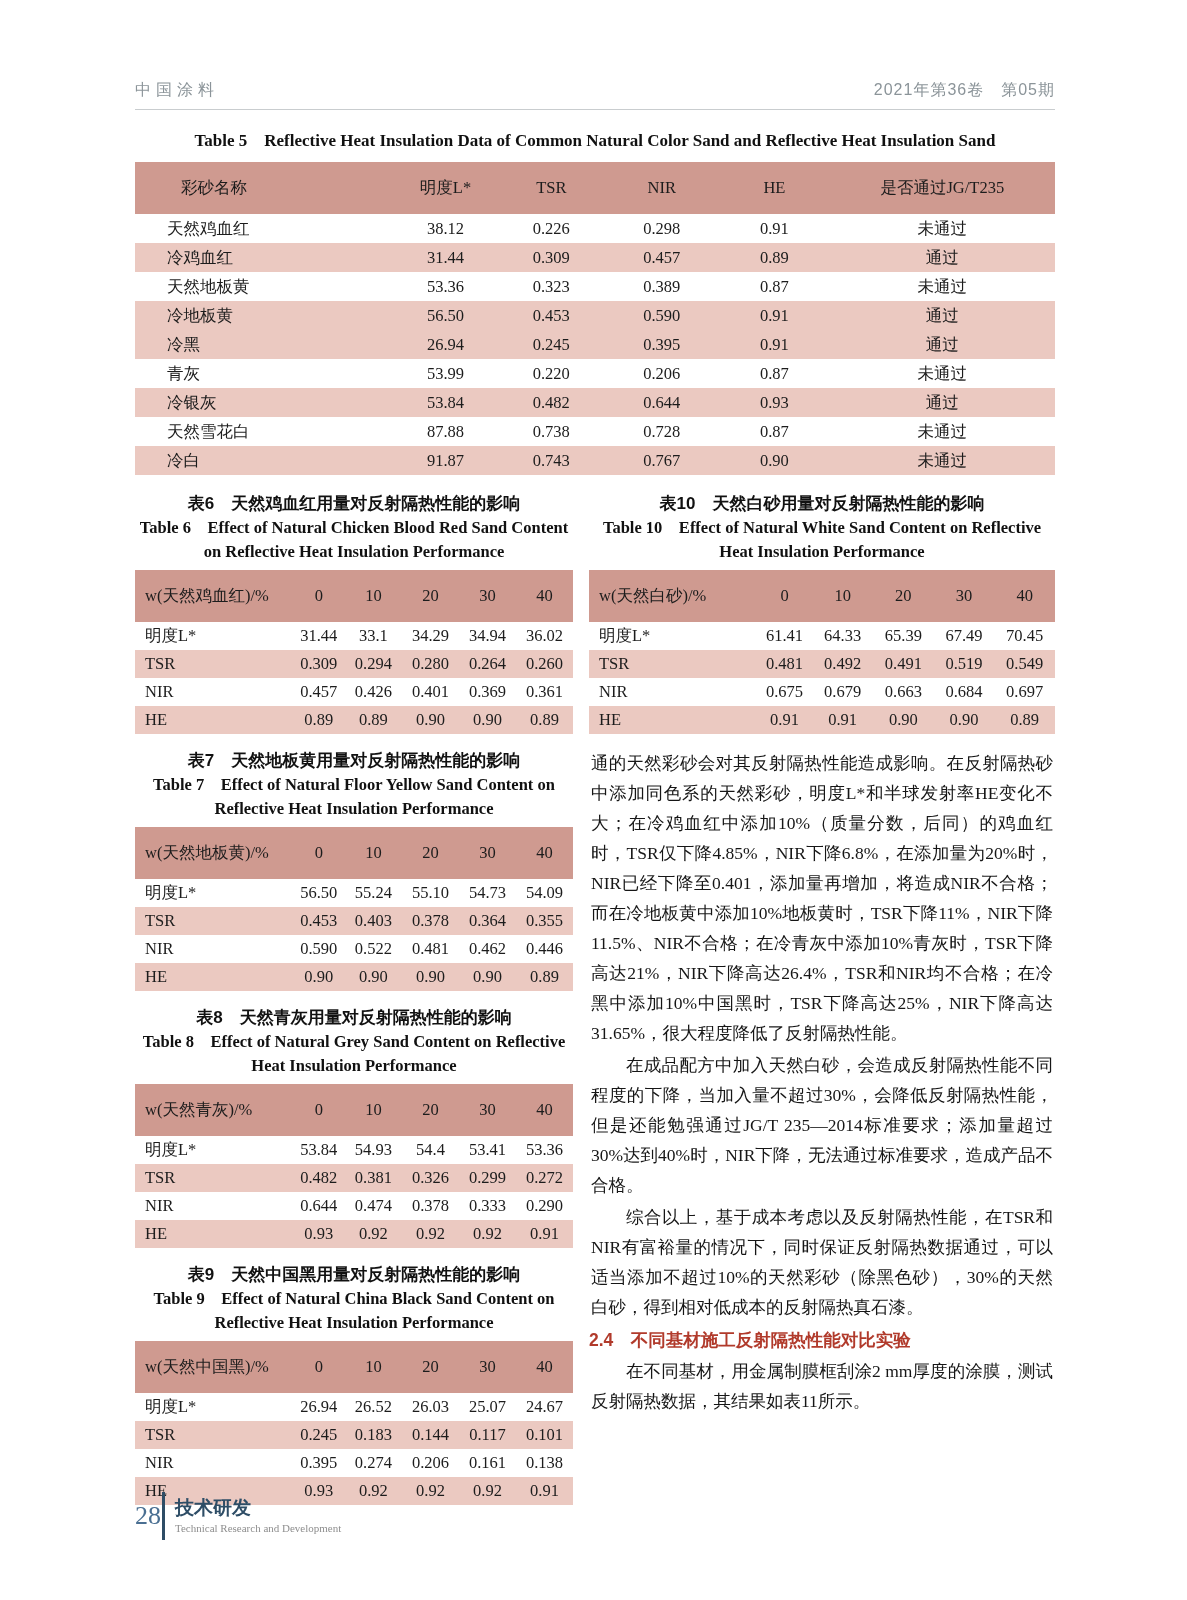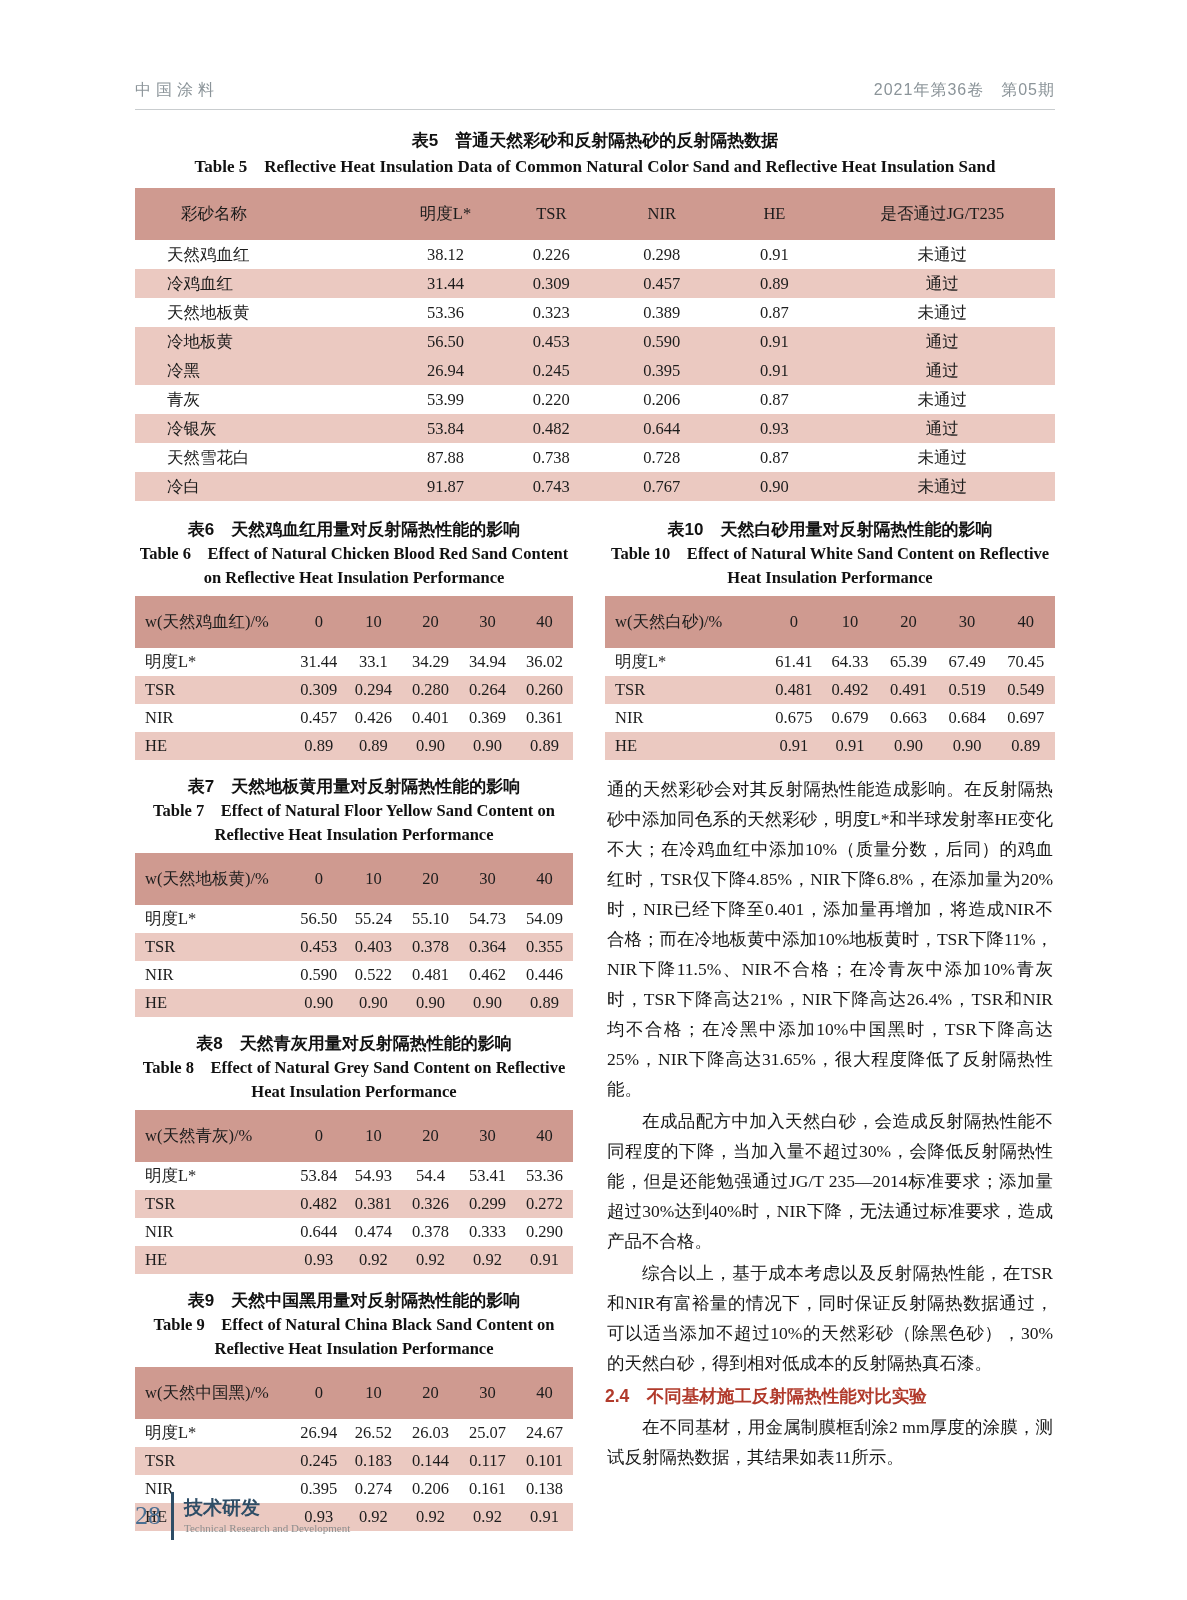--- a/index.html
+++ b/index.html
@@ -32,61 +32,60 @@
   [data-table="table5"] td{height:29px;}
   [data-table="table5"] th:nth-child(1){width:28%;}
   [data-table="table5"] th:nth-child(2){width:11.5%;}
   [data-table="table5"] th:nth-child(3){width:11.5%;}
   [data-table="table5"] th:nth-child(4){width:12.5%;}
   [data-table="table5"] th:nth-child(5){width:12%;}
   [data-table="table5"] .first-col{text-align:left;padding-left:32px;}
   [data-table="table5"] th.first-col{padding-left:46px;}
 
   
-  .cols{display:flex;gap:32px;margin-top:16px;}
+  .cols{display:flex;gap:16px;margin-top:16px;}
   .col-l{width:438px;flex:0 0 438px;}
   .col-r{flex:1;min-width:0;}
 
   .tbl-block{margin-bottom:14px;}
   .tbl-block .title-zh{line-height:25px;text-align:center;}
   .tbl-block .title-en{font-size:16.5px;line-height:24px;text-align:center;}
   .tbl-block [data-table]{margin-top:6px;}
   .mini th:nth-child(1){width:36%;}
   .mini .first-col{text-align:left;padding-left:10px;}
 
   
   .body-text{margin-top:10px;}
   .body-text p{margin:2px;font-size:17.5px;line-height:30px;text-align:justify;color:#161616;}
   .body-text p.indent{text-indent:2em;}
   .section-heading{margin:4px 0 2px 0;font-family:"Liberation Sans","DejaVu Sans",sans-serif;
     font-weight:bold;font-size:17.5px;line-height:28px;color:#b13a2b;}
 
   
   .page-footer{position:absolute;left:135px;top:1492px;display:flex;align-items:center;}
-  .page-num{font-size:26px;color:#4a6f92;margin-right:10px;}
+  .page-num{font-size:26px;color:#4a6f92;margin-right:1px;}
   .footer-bar{display:inline-block;width:3px;height:48px;background:#2e4d66;margin-right:10px;}
   .footer-text{display:flex;flex-direction:column;justify-content:space-between;}
   .footer-zh{font-family:"Liberation Sans","DejaVu Sans",sans-serif;font-weight:bold;
     font-size:19px;color:#2e4d66;line-height:24px;}
   .footer-en{font-size:11px;color:#8e8e8e;line-height:16px;}
 </style>
 </head>
 <body>
 
 <div class="page">
   <div class="content">
 
     <header class="page-header">
       <span class="journal-name">中国涂料</span>
       <span class="issue-info">2021年第36卷　第05期</span>
     </header>
 
     <section>
       <div class="t5-titles">
-        <div class="title-zh">表5　普通天然彩砂和反射隔热砂的反射隔热数据</div>
         <div class="title-en">Table 5　Reflective Heat Insulation Data of Common Natural Color Sand and Reflective Heat Insulation Sand</div>
       </div>
       <div data-table="table5">
           <table>
             <tbody>
               <tr class="head-row">
                 <th class="first-col">彩砂名称</th>
                 <th>明度L*</th>
                 <th>TSR</th>
                 <th>NIR</th>

